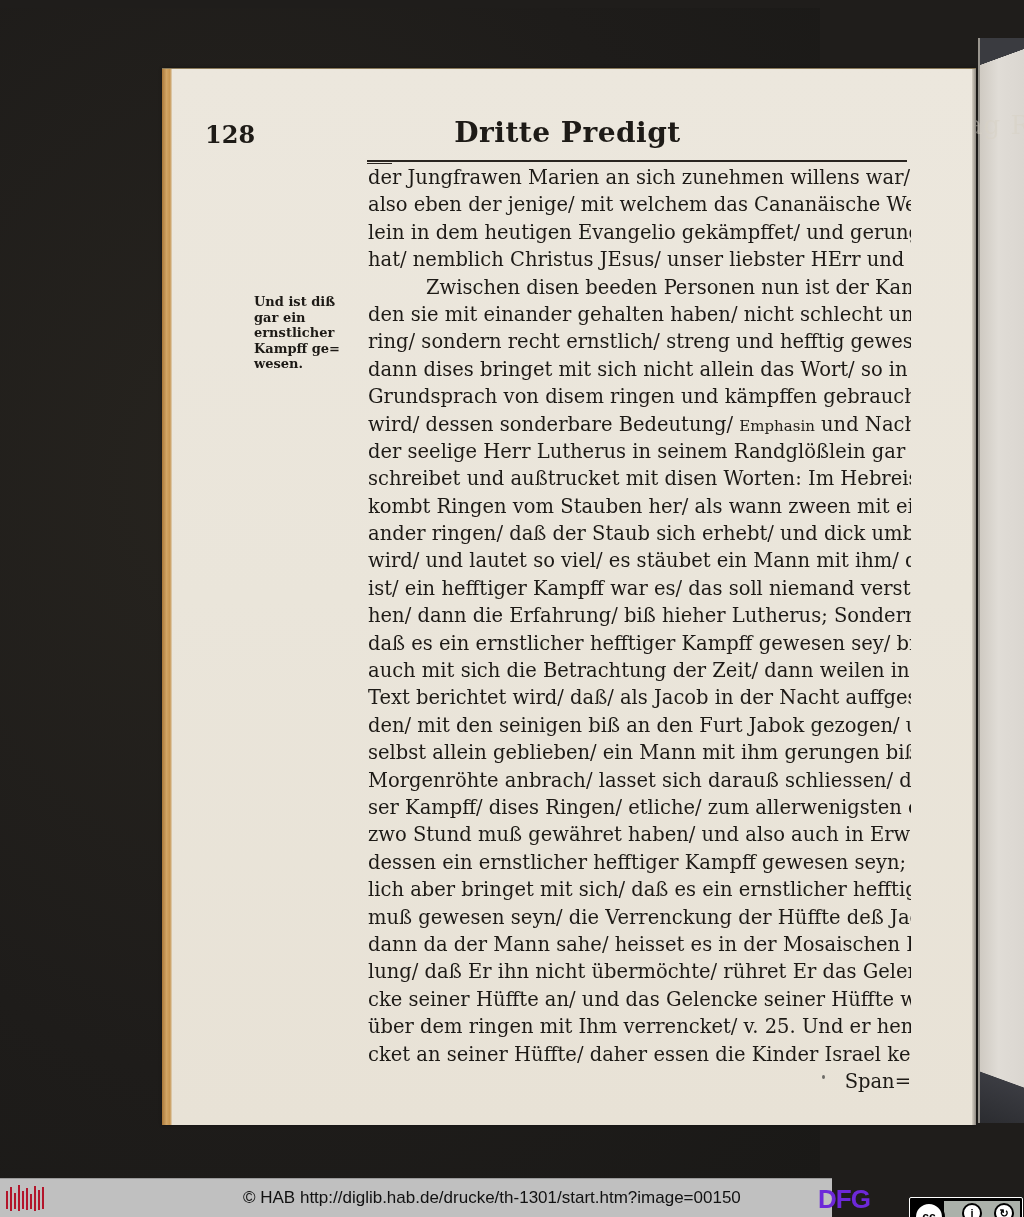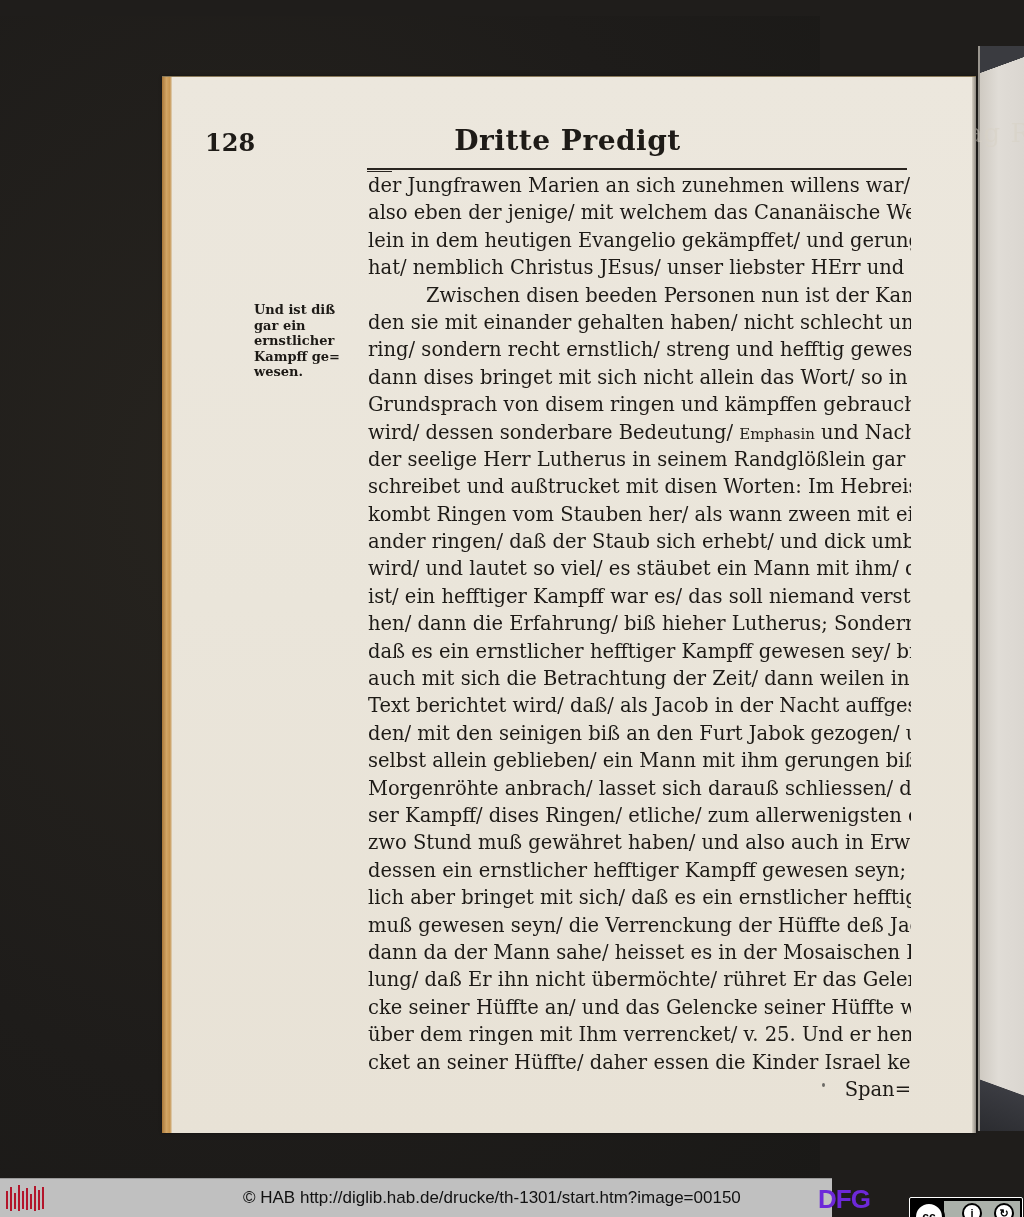--- a/index.html
+++ b/index.html
@@ -3,21 +3,21 @@
 <meta charset="utf-8">
 <style>
   html, body { margin: 0; padding: 0; }
   body {
     width: 1024px; height: 1217px; overflow: hidden;
     background: #1f1d1b;
     font-family: "DejaVu Serif", serif;
     position: relative;
   }
   .viewer {
-    position: absolute; left: 0; top: 16px; width: 820px; height: 1178px;
+    position: absolute; left: 0; top: 8px; width: 820px; height: 1178px;
     background:
       radial-gradient(ellipse at 30% 40%, #27241f 0%, #1e1c1a 60%, #1a1917 100%);
   }
   
   .next-page {
     position: absolute; left: 978px; top: 30px; width: 46px; height: 1085px;
     background: linear-gradient(90deg, #cfcac2 0%, #e0dcd6 40%, #dad6d0 100%);
     border-left: 2px solid #9a968f;
   }
   .next-page::before {

